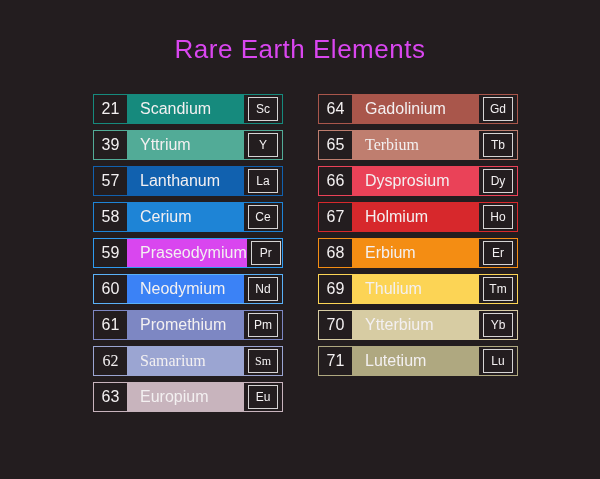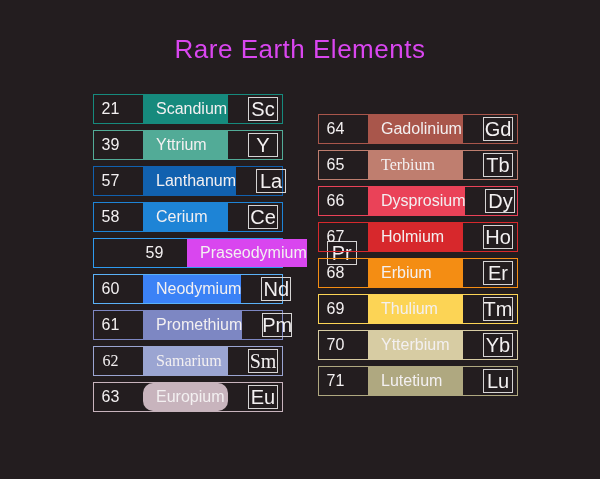--- a/index.html
+++ b/index.html
@@ -30,28 +30,27 @@
     font-size: 26px;
     font-weight: 300;
     letter-spacing: 0.5px;
     color: #d946ef;
   }
   .col {
     position: absolute;
     top: 94px;
   }
   .col-left  { left: 93px;  width: 190px; }
-  .col-right { left: 318px; width: 200px; margin-top: 20px; }
+  .col-right { left: 318px; width: 200px; }
   .row {
     height: 30px;
     margin-bottom: 6px;
     border: 1px solid #888;
     display: flex;
     align-items: stretch;
-    gap: 16px;
   }
   .cell.num {
     width: 33px;
     display: flex;
     align-items: center;
     justify-content: center;
     font-size: 16px;
     flex: none;
   }
   .cell.fill {
@@ -68,21 +67,21 @@
     align-items: center;
     justify-content: center;
   }
   .sym {
     width: 30px;
     height: 24px;
     border: 1px solid var(--symbox);
     display: flex;
     align-items: center;
     justify-content: center;
-    font-size: 20px;
+    font-size: 12px;
   }
 </style>
 </head>
 <body>
 
 <div class="title">Rare Earth Elements</div>
 
 <div class="col col-left">
   <div class="row" style="border-color: rgb(22, 138, 125);">
     <div class="cell num">21</div>
@@ -105,21 +104,21 @@
       <div class="sym">La</div>
     </div>
   </div>
   <div class="row" style="border-color: rgb(30, 132, 214);">
     <div class="cell num">58</div>
     <div class="cell fill" style="background-color: rgb(30, 132, 214); text-align: center;">Cerium</div>
     <div class="cell symwrap">
       <div class="sym">Ce</div>
     </div>
   </div>
-  <div class="row" style="border-color: rgb(46, 155, 240); padding-left: 44px;">
+  <div class="row" style="border-color: rgb(46, 155, 240);">
     <div class="cell num">59</div>
     <div class="cell fill" style="background-color: #d946ef;">Praseodymium</div>
     <div class="cell symwrap">
       <div class="sym">Pr</div>
     </div>
   </div>
   <div class="row" style="border-color: rgb(90, 177, 247);">
     <div class="cell num">60</div>
     <div class="cell fill" style="background-color: #3b82f6;">Neodymium</div>
     <div class="cell symwrap">
@@ -135,21 +134,21 @@
   </div>
   <div class="row" style="border-color: rgb(155, 165, 210); font-family: Liberation Serif, serif;">
     <div class="cell num">62</div>
     <div class="cell fill" style="background-color: rgb(155, 165, 210);">Samarium</div>
     <div class="cell symwrap">
       <div class="sym">Sm</div>
     </div>
   </div>
   <div class="row" style="border-color: rgb(200, 180, 189);">
     <div class="cell num">63</div>
-    <div class="cell fill" style="background-color: rgb(200, 180, 189); border-radius: 10px;">Europium</div>
+    <div class="cell fill" style="background-color: rgb(200, 180, 189);">Europium</div>
     <div class="cell symwrap">
       <div class="sym">Eu</div>
     </div>
   </div>
 </div>
 
 <div class="col col-right">
   <div class="row" style="border-color: rgb(169, 86, 75);">
     <div class="cell num">64</div>
     <div class="cell fill" style="background-color: rgb(169, 86, 75);">Gadolinium</div>

